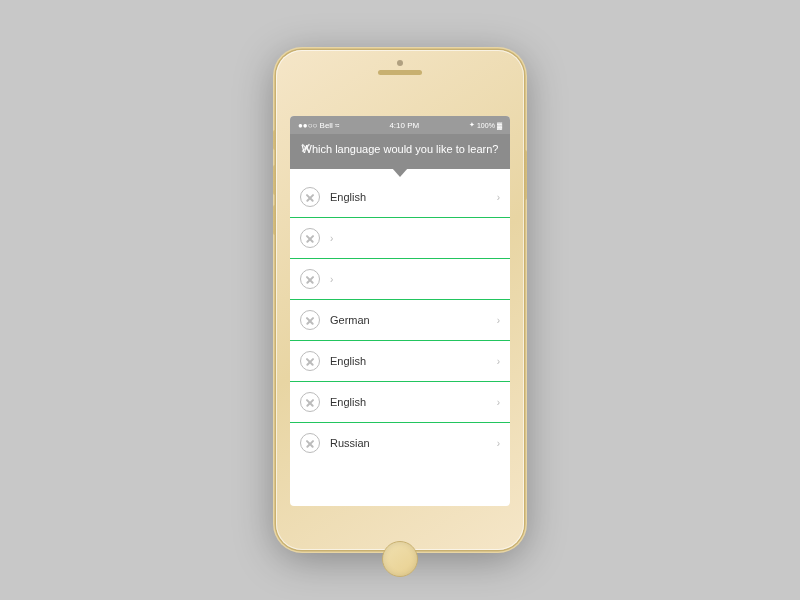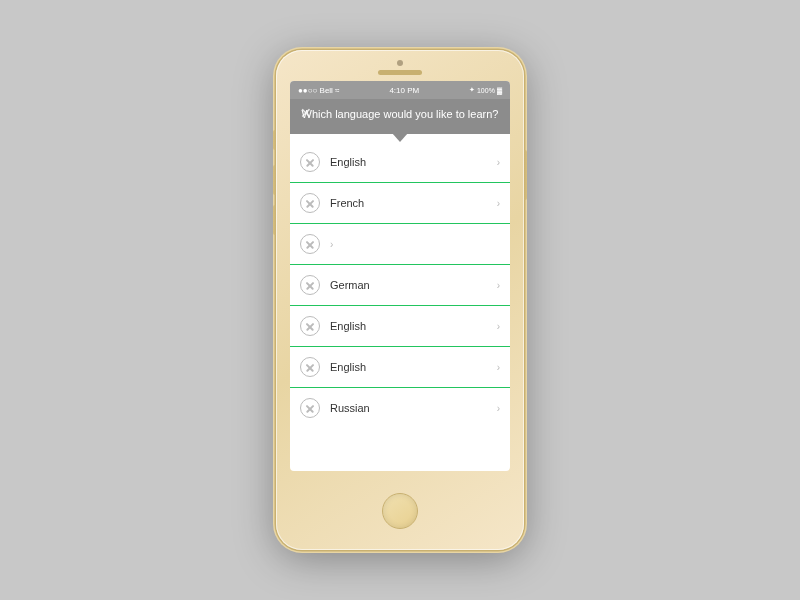--- a/index.html
+++ b/index.html
@@ -21,20 +21,21 @@
       border-radius: 26px;
       position: relative;
       box-shadow:
         0 0 0 1.5px #c8b070,
         0 0 0 3px #e8d5a3,
         0 8px 40px rgba(0,0,0,0.35),
         inset 0 0 0 1px rgba(255,255,255,0.6);
       display: flex;
       flex-direction: column;
       align-items: center;
+      gap: 35px;
     }
 
     
     .phone-top-bar {
       width: 100%;
       display: flex;
       flex-direction: column;
       align-items: center;
       padding-top: 10px;
     }
@@ -274,21 +275,20 @@
     </div>
 
     <div class="language-list">
     <div class="language-item">
           <div class="lang-icon"></div>
           <span class="lang-name">English</span>
           <span class="lang-chevron">›</span>
         </div>
         <div class="language-item">
           <div class="lang-icon"></div>
-          <span class="lang-name">French</span>
           <span class="lang-chevron">›</span>
         </div>
         <div class="language-item">
           <div class="lang-icon"></div>
           <span class="lang-chevron">›</span>
         </div>
         <div class="language-item">
           <div class="lang-icon"></div>
           <span class="lang-name">German</span>
           <span class="lang-chevron">›</span>

